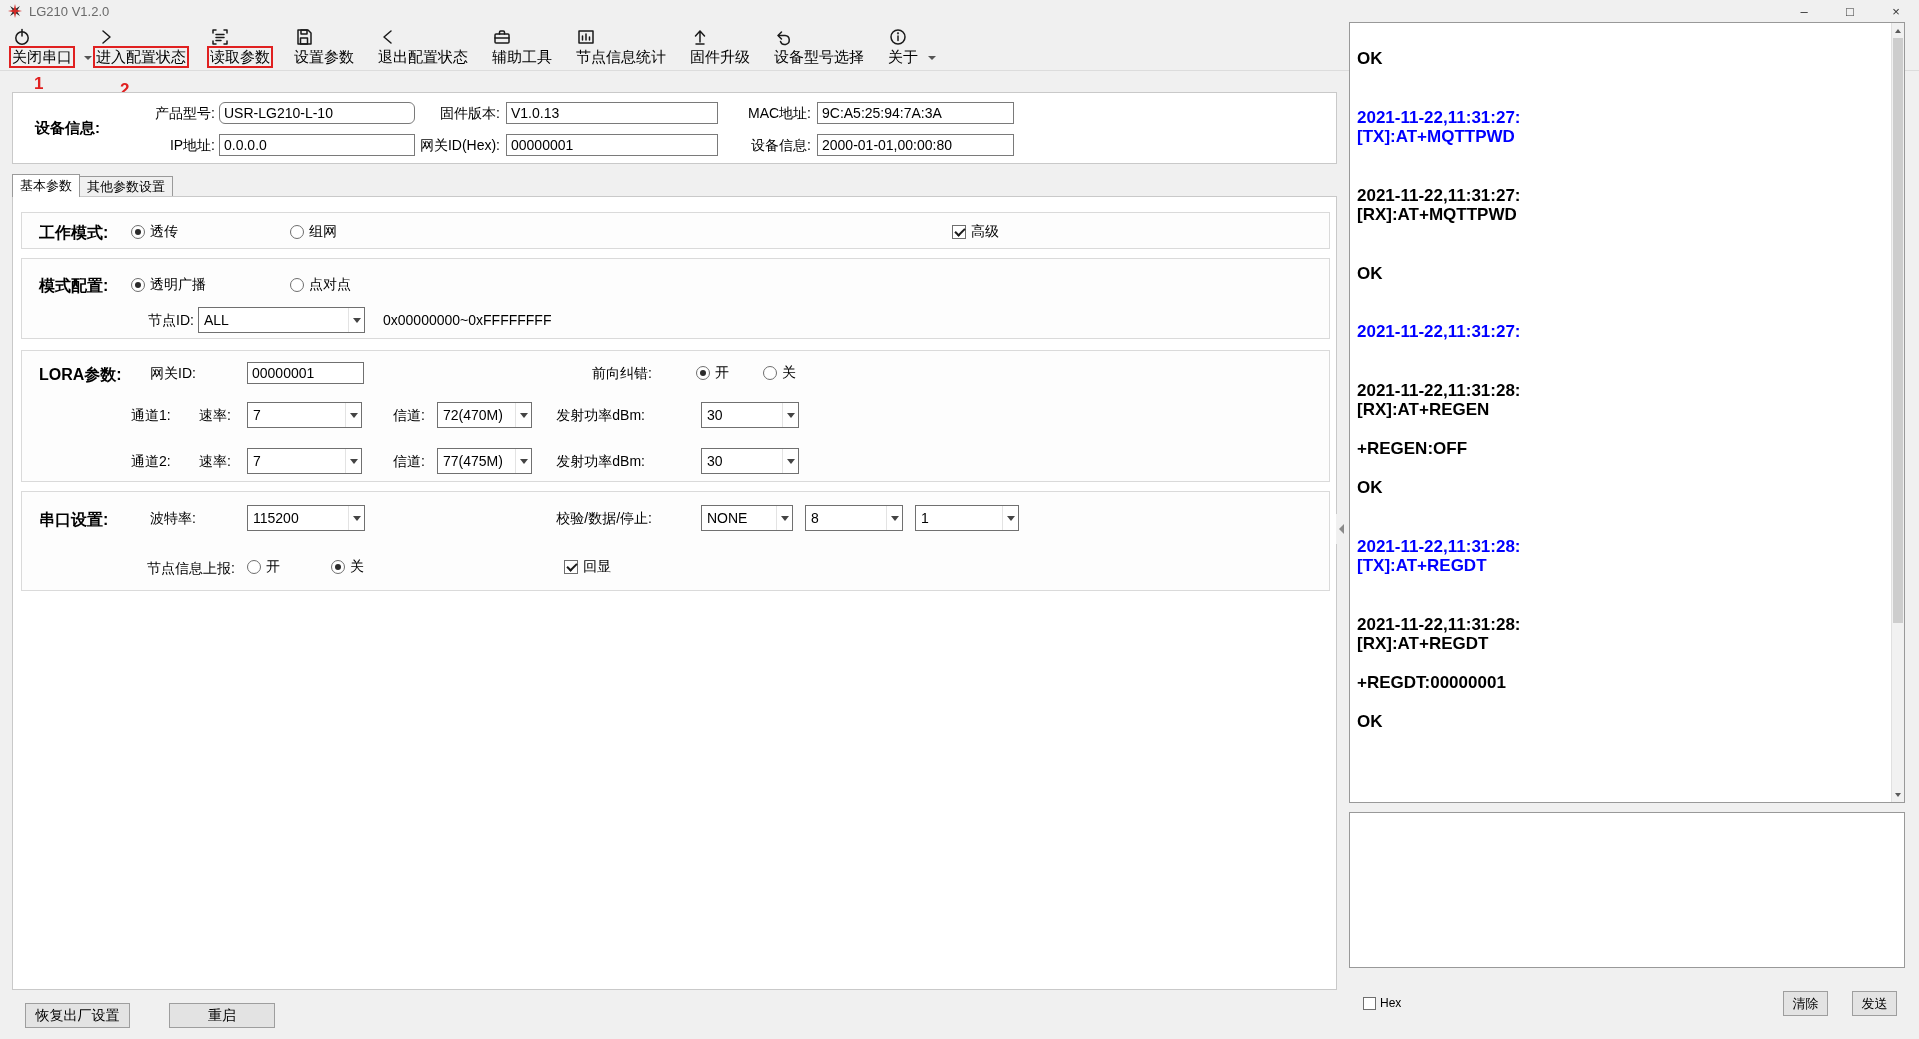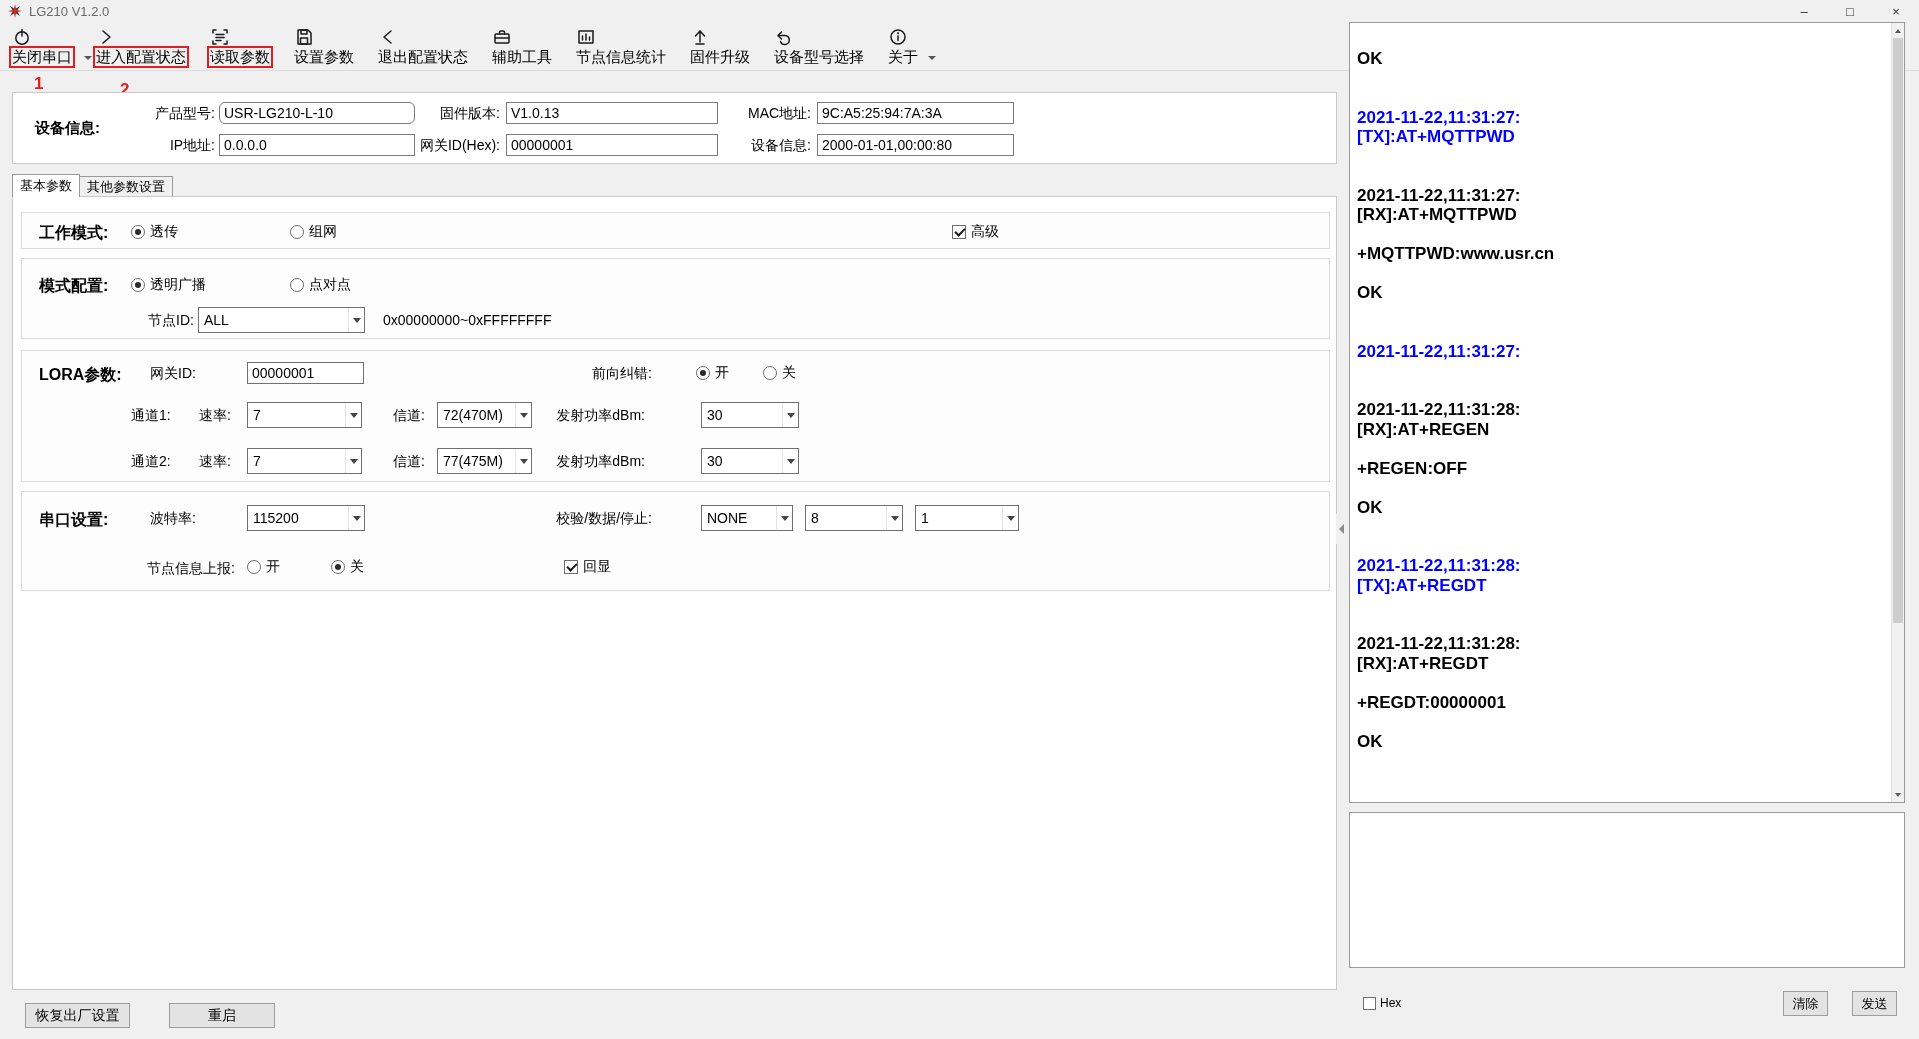--- a/index.html
+++ b/index.html
@@ -352,21 +352,20 @@
       <div class="log-line"></div>
 
       <div class="log-line"></div>
 
       <div class="log-line" data-color="green">2021-11-22,11:31:27:</div>
 
       <div class="log-line" data-color="green">[RX]:AT+MQTTPWD</div>
 
       <div class="log-line"></div>
 
-      <div class="log-line" data-color="green">+MQTTPWD:www.usr.cn</div>
 
       <div class="log-line"></div>
 
       <div class="log-line" data-color="green">OK</div>
 
       <div class="log-line"></div>
 
       <div class="log-line"></div>
 
       <div class="log-line" data-color="blue">2021-11-22,11:31:27:</div>

